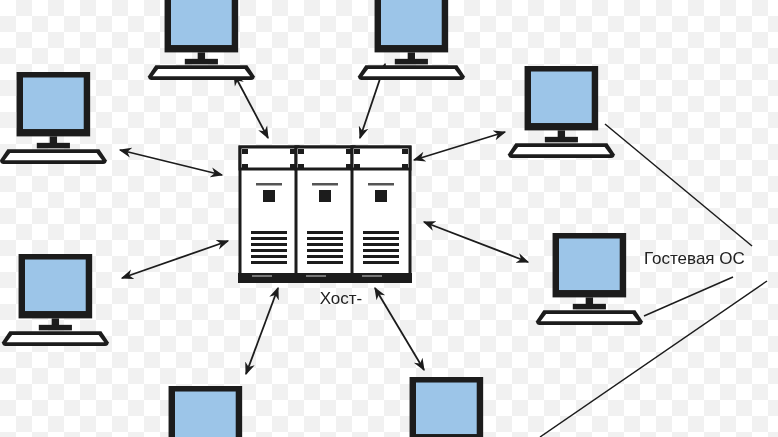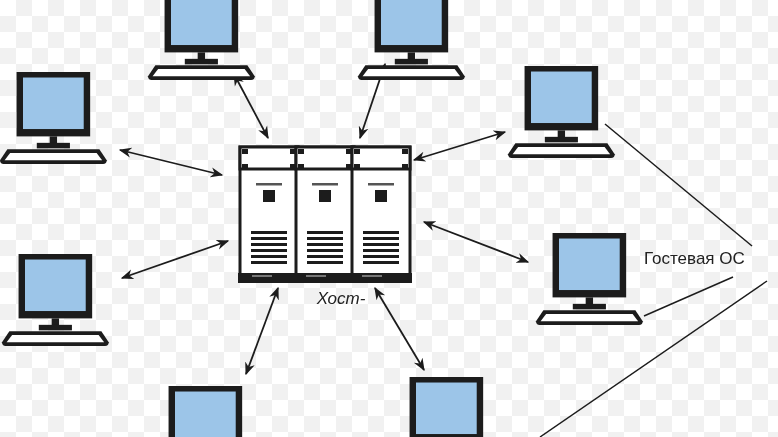--- a/index.html
+++ b/index.html
@@ -5,21 +5,21 @@
   html, body { margin: 0; padding: 0; }
   body { width: 778px; height: 437px; overflow: hidden; background: #ffffff; position: relative; font-family: "Liberation Sans", sans-serif; }
   .bg { position: absolute; left: 0; top: 0; width: 778px; height: 437px;
     background-color: #ffffff;
     background-image:
       linear-gradient(45deg, #f1f1f1 25%, transparent 25%, transparent 75%, #f1f1f1 75%),
       linear-gradient(45deg, #f1f1f1 25%, transparent 25%, transparent 75%, #f1f1f1 75%);
     background-size: 32px 32px; background-position: 0 0, 16px 16px; }
   svg.diagram { position: absolute; left: 0; top: 0; }
   .label { position: absolute; color: #222; font-size: 17px; line-height: 18px; text-align: center; }
-  .host-label { left: 296px; top: 290px; width: 90px; text-align: center; font-style: italic; }
+  .host-label { left: 296px; top: 290px; width: 90px; text-align: center; }
   .guest-label { left: 644px; top: 250px; white-space: nowrap; }
 </style>
 </head>
 <body>
 
 <div class="bg"></div>
 
 <svg class="diagram" width="778" height="437" viewBox="0 0 778 437">
   <defs>
     <marker id="ah" viewBox="0 0 10 10" refX="9" refY="5" markerWidth="7" markerHeight="7" orient="auto-start-reverse">

